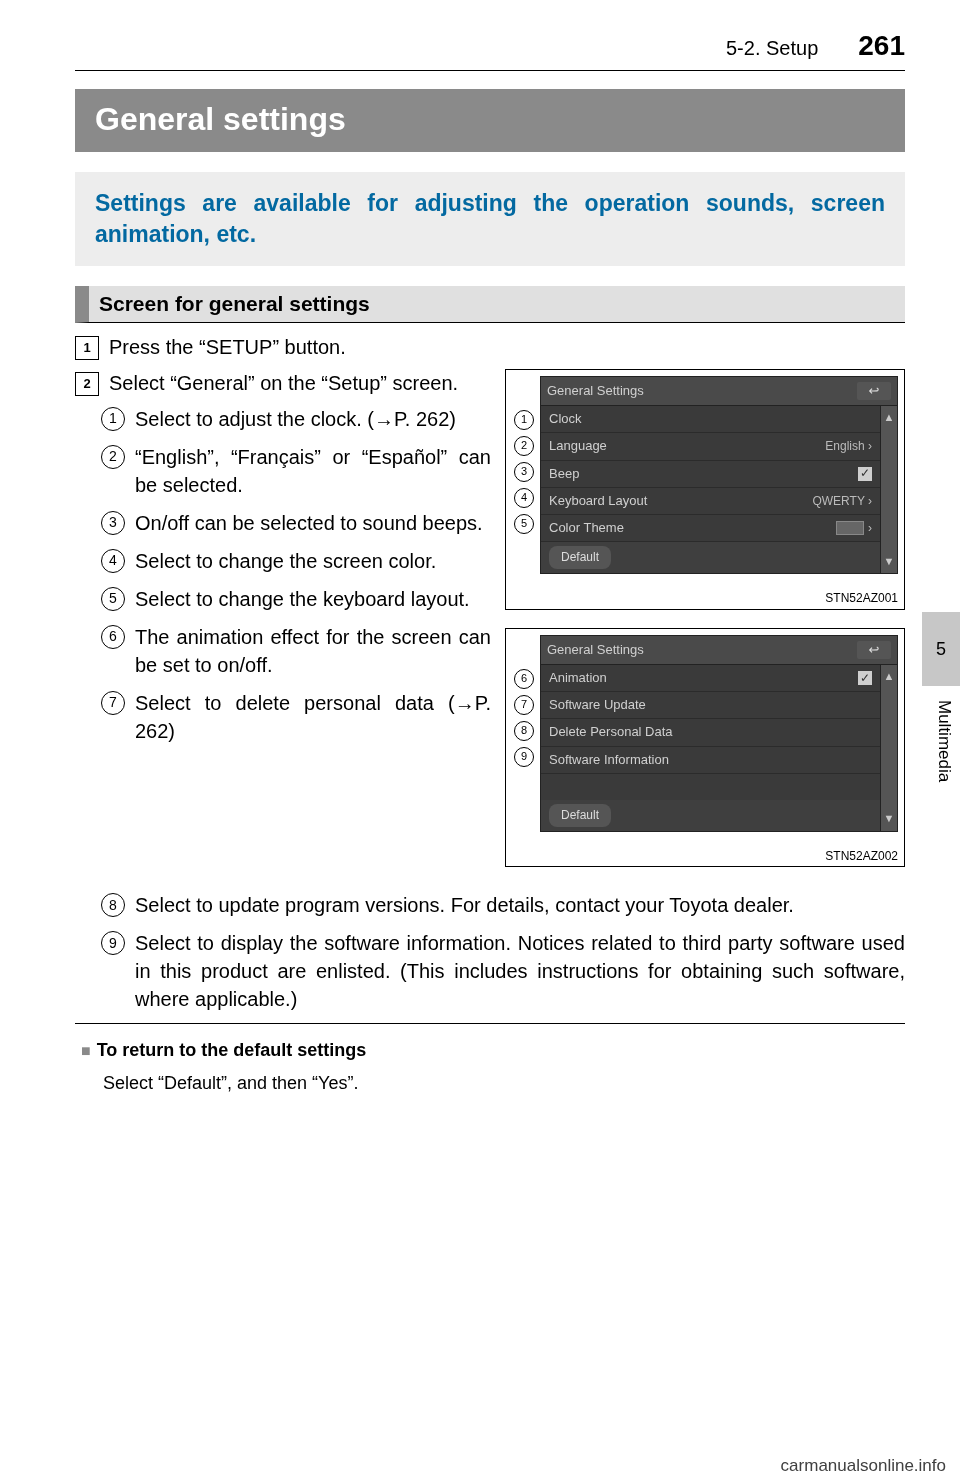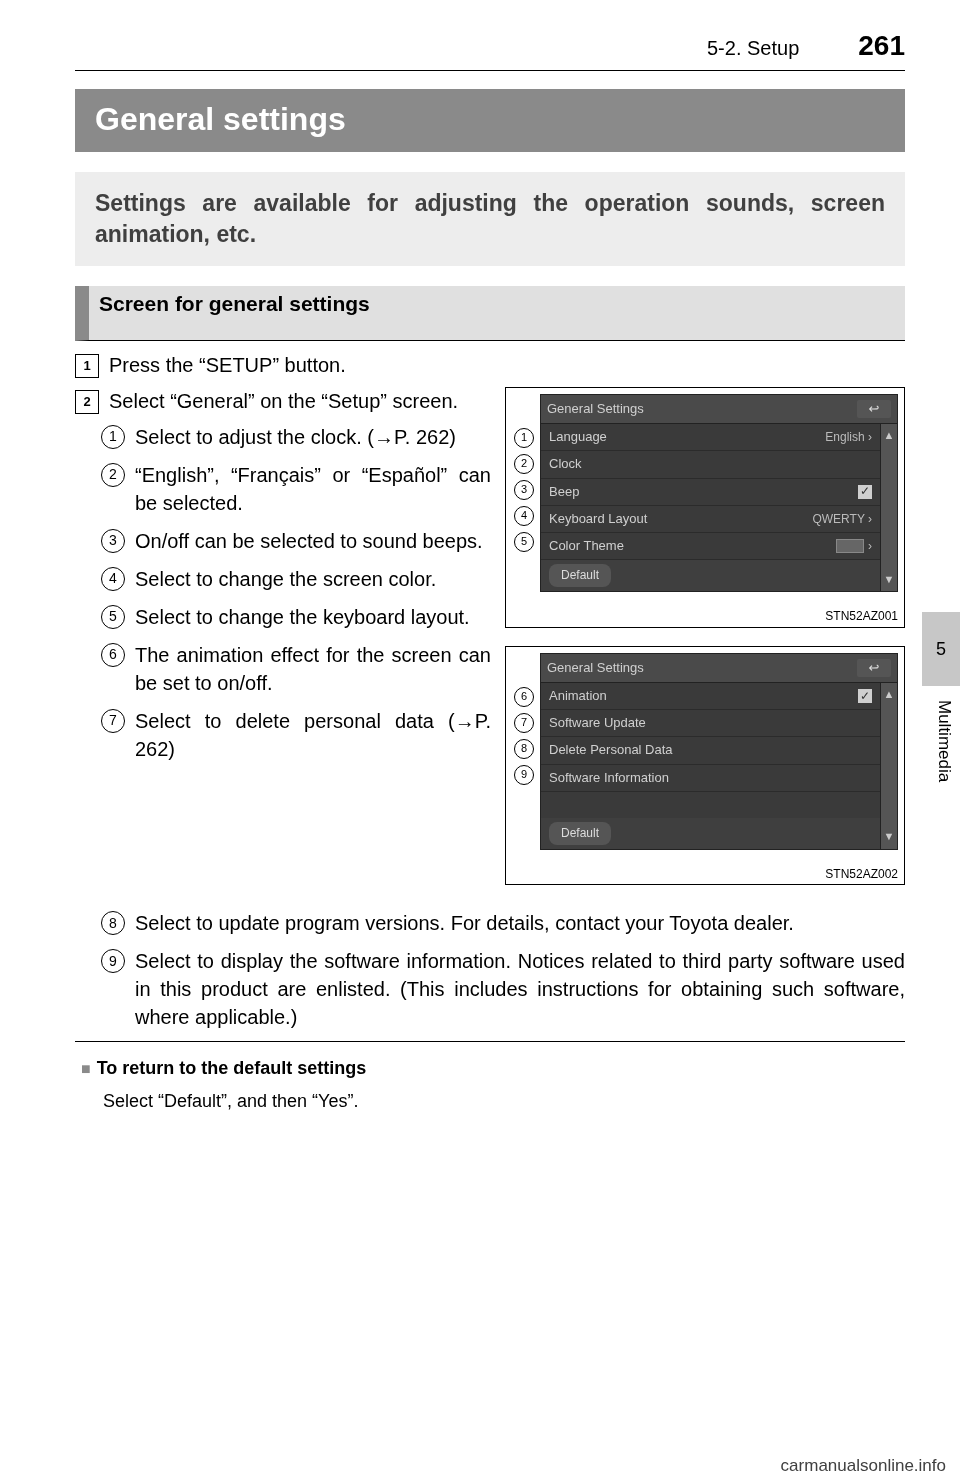--- a/index.html
+++ b/index.html
@@ -14,50 +14,50 @@
     box-sizing: border-box;
   }
   .page {
     padding: 30px 55px 0 75px;
     box-sizing: border-box;
   }
   .header {
     display: flex;
     justify-content: flex-end;
     align-items: baseline;
-    gap: 59px;
+    gap: 40px;
     font-size: 20px;
     margin-bottom: 8px;
   }
   .header .pagenum { font-size: 28px; font-weight: bold; }
   .hr1 { border: none; border-top: 1.5px solid #000; margin: 0 0 18px 0; }
   .title-bar {
     background: #8a8a8a;
     color: #fff;
     font-size: 32px;
     font-weight: bold;
     padding: 12px 18px 14px 20px;
     margin-bottom: 20px;
   }
   .intro {
     background: #ededed;
-    color: #404040;
+    color: #0369a1;
     font-size: 23px;
     font-weight: bold;
     padding: 16px 20px;
     text-align: justify;
     line-height: 1.35;
     margin-bottom: 20px;
   }
   .section-head {
     border-left: 14px solid #8a8a8a;
     background: #e0e0e0;
     font-size: 21px;
     font-weight: bold;
-    padding: 6px 10px 24px 10px;
+    padding: 6px 10px 6px 10px;
     border-bottom: 1.5px solid #000;
     margin-bottom: 10px;
   }
   .content { font-size: 20px; line-height: 1.4; }
   .two-col {
     display: flex;
     gap: 14px;
   }
   .left-col { flex: 1; }
   .right-col { width: 400px; }
@@ -286,26 +286,26 @@
               <div class="ccirc">5</div>
             </div>
             <div class="screen">
               <div class="scr-title">
                 <span>General Settings</span>
                 <span class="back-btn">↩</span>
               </div>
               <div class="scr-body">
                 <div class="scr-rows">
                   <div class="scr-row">
+                      <span>Clock</span>
+                      <span class="scr-val"></span>
+                    </div>
+                  <div class="scr-row">
                       <span>Language</span>
                       <span class="scr-val">English ›</span>
-                    </div>
-                  <div class="scr-row">
-                      <span>Clock</span>
-                      <span class="scr-val"></span>
                     </div>
                   <div class="scr-row">
                       <span>Beep</span>
                       <span class="chk">✓</span>
                     </div>
                   <div class="scr-row">
                       <span>Keyboard Layout</span>
                       <span class="scr-val">QWERTY ›</span>
                     </div>
                   <div class="scr-row">

